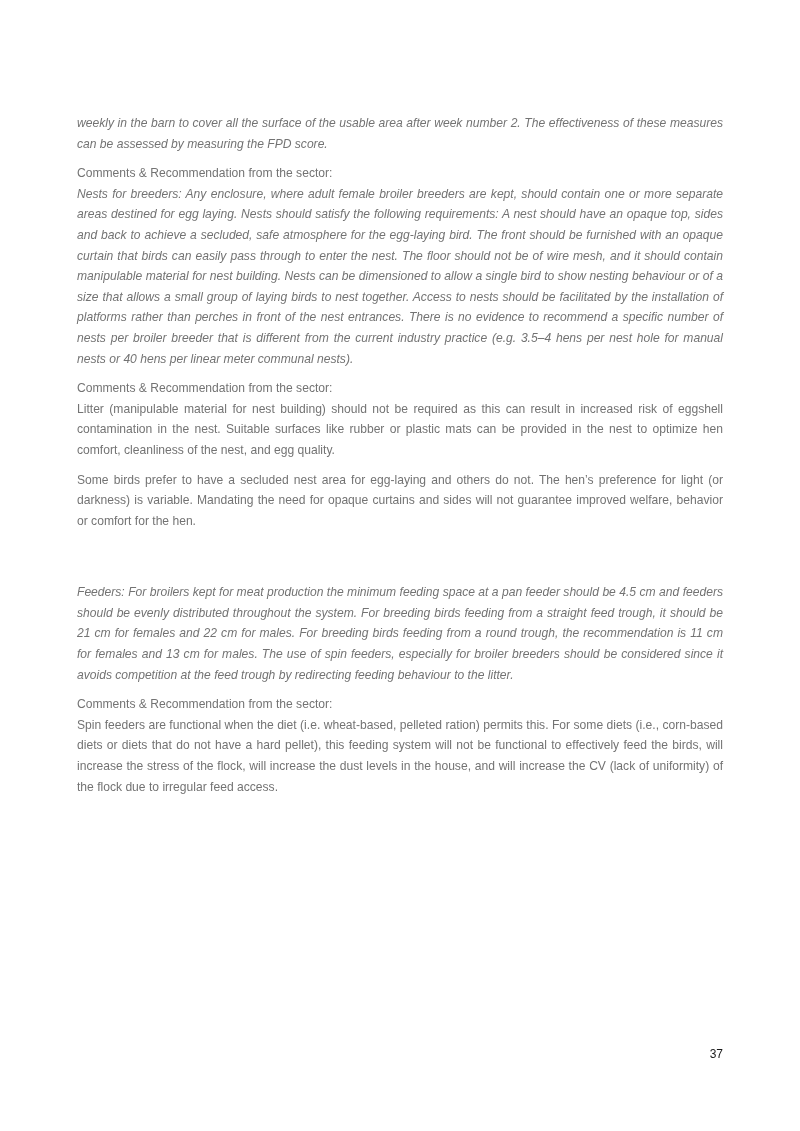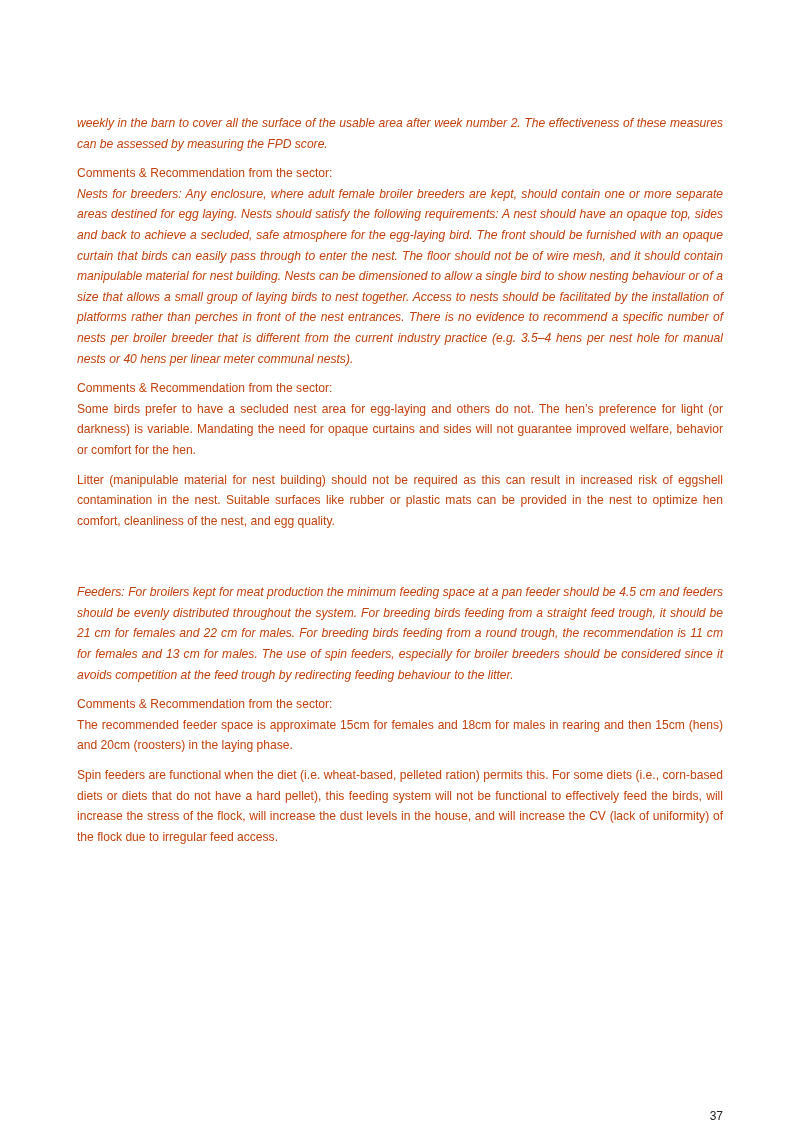--- a/index.html
+++ b/index.html
@@ -14,58 +14,57 @@
       overflow: hidden;
     }
     .page {
       position: absolute;
       left: 77px;
       top: 113px;
       width: 646px;
       font-family: "Liberation Sans", sans-serif;
       font-size: 12.1px;
       line-height: 20.6px;
-      color: #c2410c;
+      color: #737373;
     }
     p {
       margin: 0 0 9px 0;
       text-align: justify;
     }
     .italic { font-style: italic; }
     .heading {
       font-weight: normal;
       margin: 0;
       text-align: left;
     }
     .spacer { height: 42px; }
     .page-number {
       position: absolute;
       left: 700px;
-      top: 1109px;
+      top: 1047px;
       width: 23px;
       text-align: right;
       font-family: "Liberation Sans", sans-serif;
       font-size: 12px;
       color: #1a1a1a;
     }
   </style>
 </head>
 <body>
 
 <div class="page">
 
   <p class="italic">weekly in the barn to cover all the surface of the usable area after week number 2. The effectiveness of these measures can be assessed by measuring the FPD score.</p>
   <div class="heading">Comments &amp; Recommendation from the sector:</div>
 
   <p class="italic">Nests for breeders: Any enclosure, where adult female broiler breeders are kept, should contain one or more separate areas destined for egg laying. Nests should satisfy the following requirements: A nest should have an opaque top, sides and back to achieve a secluded, safe atmosphere for the egg-laying bird. The front should be furnished with an opaque curtain that birds can easily pass through to enter the nest. The floor should not be of wire mesh, and it should contain manipulable material for nest building. Nests can be dimensioned to allow a single bird to show nesting behaviour or of a size that allows a small group of laying birds to nest together. Access to nests should be facilitated by the installation of platforms rather than perches in front of the nest entrances. There is no evidence to recommend a specific number of nests per broiler breeder that is different from the current industry practice (e.g. 3.5–4 hens per nest hole for manual nests or 40 hens per linear meter communal nests).</p>
   <div class="heading">Comments &amp; Recommendation from the sector:</div>
+  <p>Litter (manipulable material for nest building) should not be required as this can result in increased risk of eggshell contamination in the nest. Suitable surfaces like rubber or plastic mats can be provided in the nest to optimize hen comfort, cleanliness of the nest, and egg quality.</p>
   <p>Some birds prefer to have a secluded nest area for egg-laying and others do not. The hen’s preference for light (or darkness) is variable. Mandating the need for opaque curtains and sides will not guarantee improved welfare, behavior or comfort for the hen.</p>
-  <p>Litter (manipulable material for nest building) should not be required as this can result in increased risk of eggshell contamination in the nest. Suitable surfaces like rubber or plastic mats can be provided in the nest to optimize hen comfort, cleanliness of the nest, and egg quality.</p>
 
   <div class="spacer"></div>
 
   <p class="italic">Feeders: For broilers kept for meat production the minimum feeding space at a pan feeder should be 4.5 cm and feeders should be evenly distributed throughout the system. For breeding birds feeding from a straight feed trough, it should be 21 cm for females and 22 cm for males. For breeding birds feeding from a round trough, the recommendation is 11 cm for females and 13 cm for males. The use of spin feeders, especially for broiler breeders should be considered since it avoids competition at the feed trough by redirecting feeding behaviour to the litter.</p>
   <div class="heading">Comments &amp; Recommendation from the sector:</div>
-  <p>The recommended feeder space is approximate 15cm for females and 18cm for males in rearing and then 15cm (hens) and 20cm (roosters) in the laying phase.</p>
   <p>Spin feeders are functional when the diet (i.e. wheat-based, pelleted ration) permits this. For some diets (i.e., corn-based diets or diets that do not have a hard pellet), this feeding system will not be functional to effectively feed the birds, will increase the stress of the flock, will increase the dust levels in the house, and will increase the CV (lack of uniformity) of the flock due to irregular feed access.</p>
 </div>
 
 <div class="page-number">37</div>
 
 </body></html>

